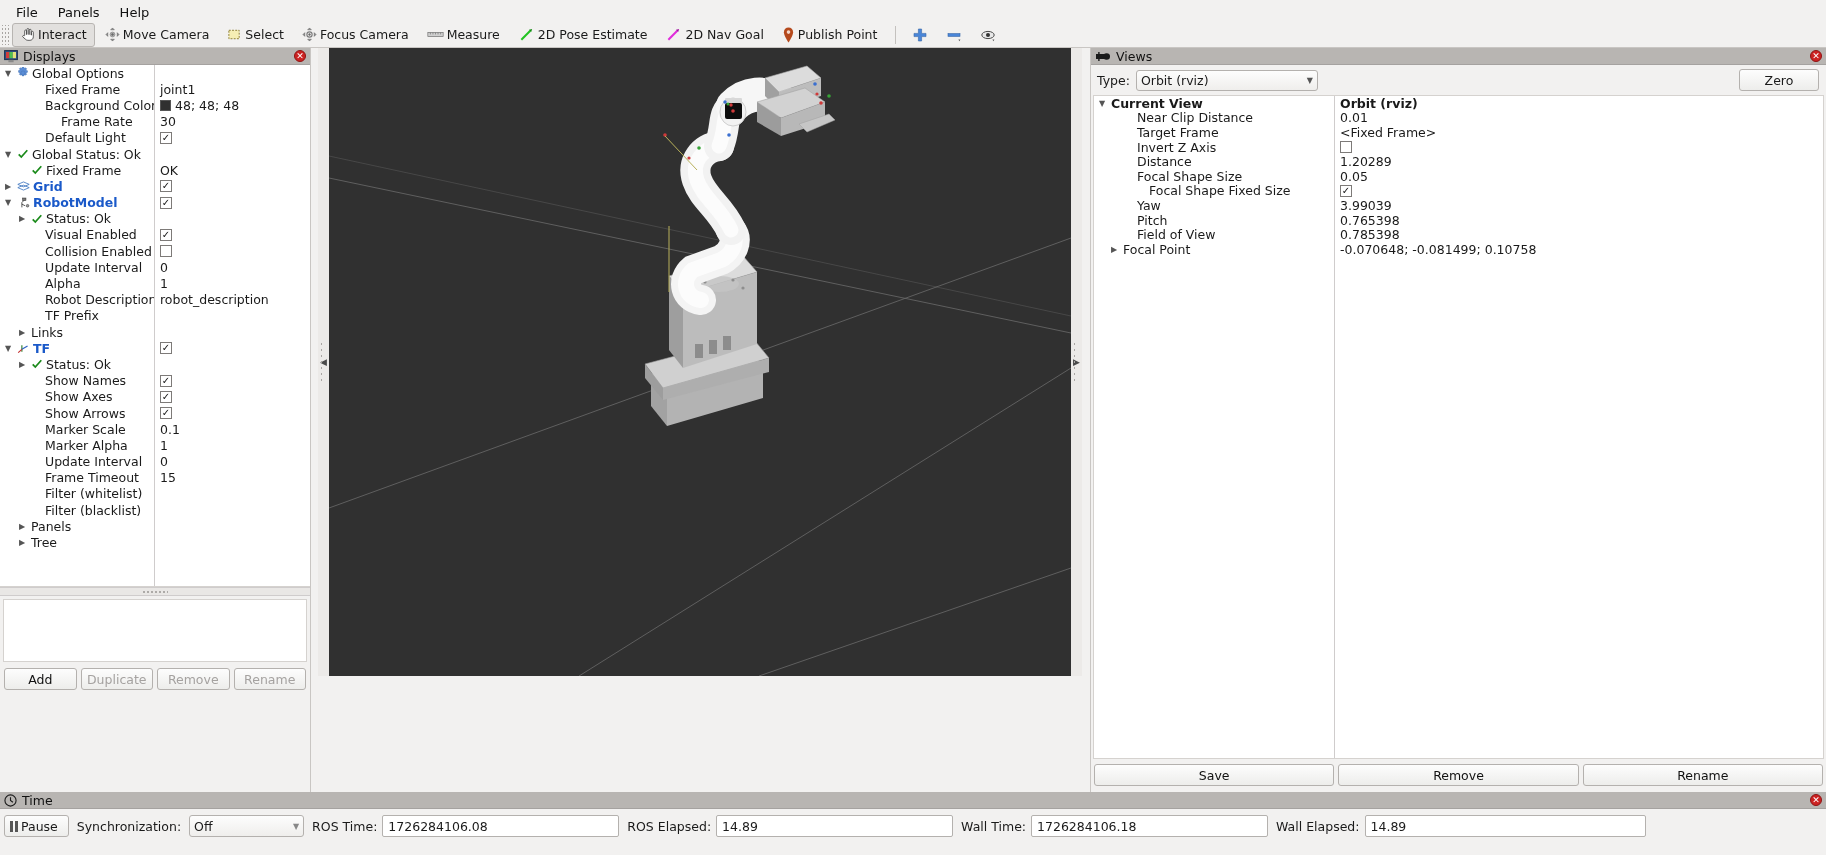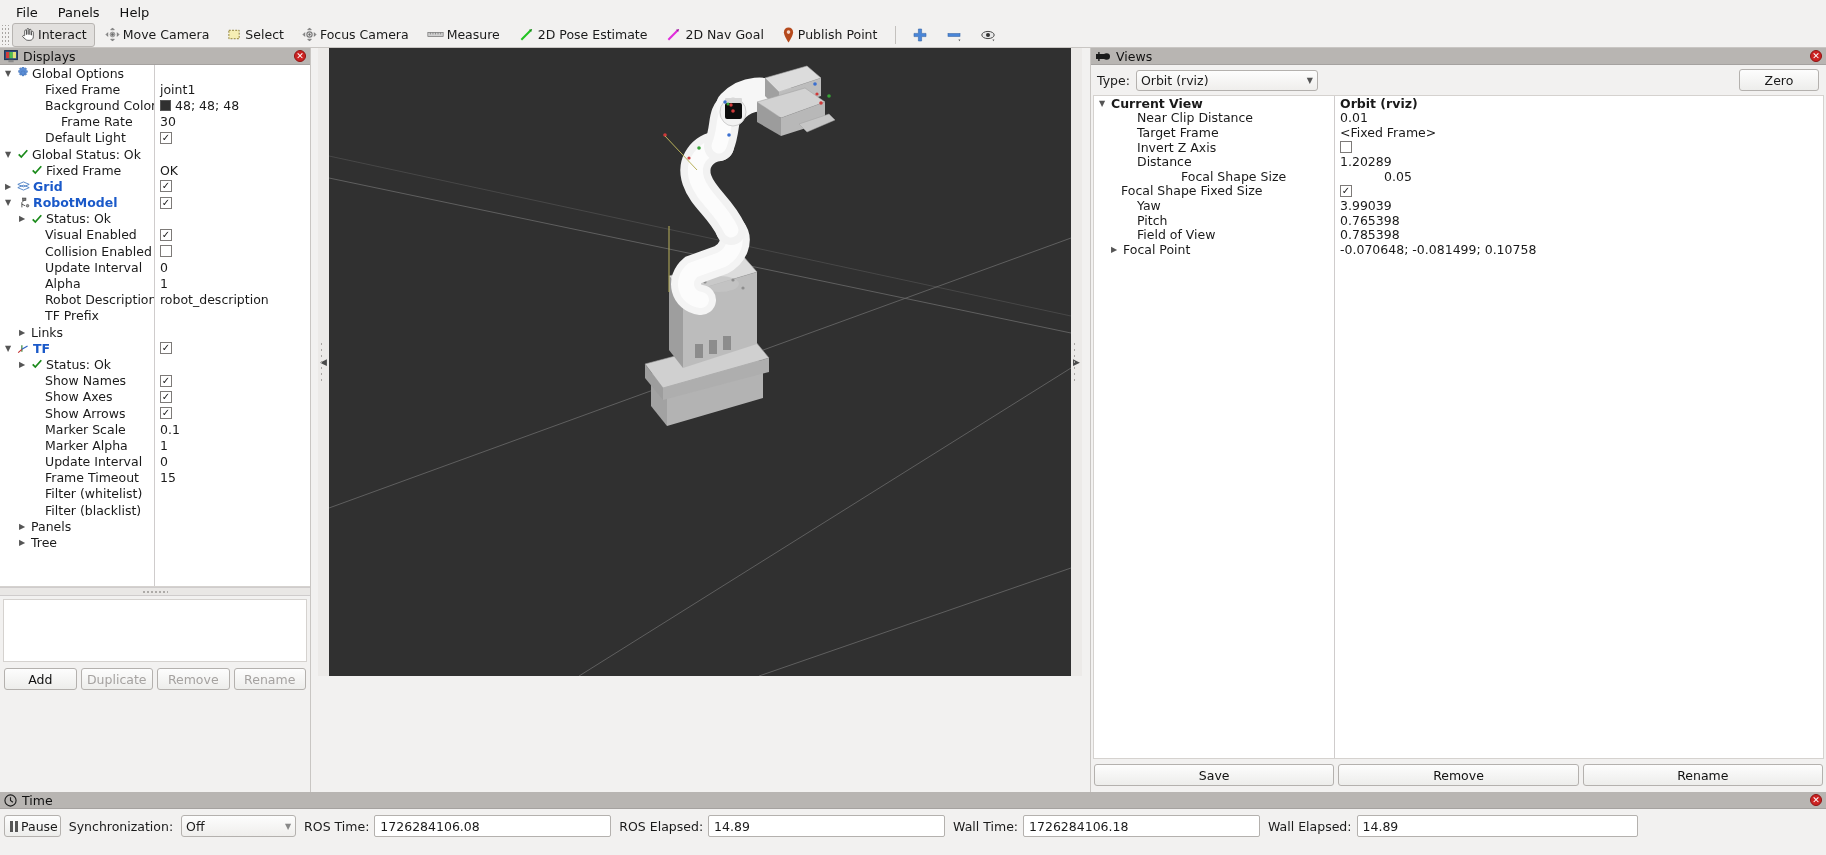--- a/index.html
+++ b/index.html
@@ -217,21 +217,21 @@
   
   .time-dock {
     position: absolute; left: 0; top: 792px;
     width: 1826px; height: 63px; background: #f2f1f0;
   }
   .time-body {
     display: flex; align-items: center; gap: 8px;
     padding: 6px 4px 0 4px;
   }
   .pause-btn {
-    height: 22px; padding: 0 2px 0 5px; display: flex;
+    height: 22px; padding: 0 10px 0 5px; display: flex;
     align-items: center; gap: 3px;
     border: 1px solid #b4b1ae; border-radius: 3px;
     background: linear-gradient(#fdfdfd, #ededeb);
     font-size: 12.5px;
   }
   .pause-ico {
     display: inline-flex; gap: 2px; align-items: center;
   }
   .pause-ico i { display: block; width: 3px; height: 11px; background: #555; }
   .tfield {
@@ -900,30 +900,30 @@
         <div class="vrow">
           <div class="vlabel" style="padding-left: 28px;">
             <span class="arrow"></span>
             <span>Distance</span>
           </div>
           <div class="vvalue">
             <span>1.20289</span>
           </div>
         </div>
         <div class="vrow">
-          <div class="vlabel" style="padding-left: 28px; margin-left: 44px;">
+          <div class="vlabel" style="padding-left: 28px;">
             <span class="arrow"></span>
             <span>Focal Shape Size</span>
           </div>
           <div class="vvalue">
             <span>0.05</span>
           </div>
         </div>
         <div class="vrow">
-          <div class="vlabel" style="padding-left: 12px; align-items: flex-end;">
+          <div class="vlabel" style="padding-left: 40px; align-items: flex-end;">
             <span class="arrow"></span>
             <span>Focal Shape Fixed Size</span>
           </div>
           <div class="vvalue">
             <span class="chk">✓</span>
           </div>
         </div>
         <div class="vrow">
           <div class="vlabel" style="padding-left: 28px;">
             <span class="arrow"></span>

